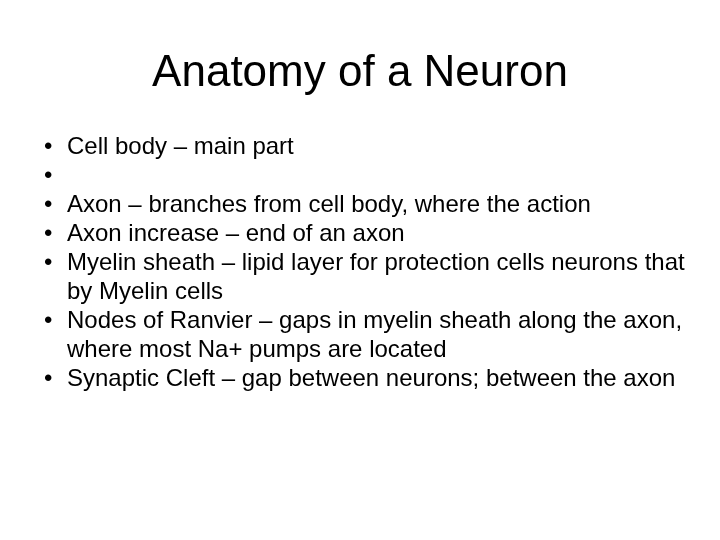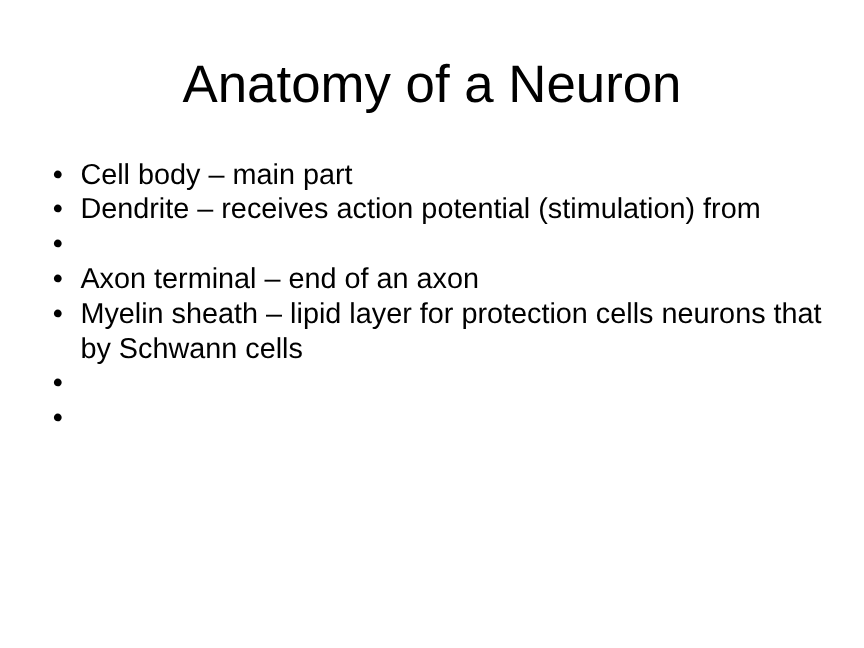--- a/index.html
+++ b/index.html
@@ -65,51 +65,54 @@
     <div class="bullet-row">
       <div class="marker">•</div>
       <div class="lines">
         <div class="line">Cell body – main part</div>
       </div>
     </div>
 
     <div class="bullet-row">
       <div class="marker">•</div>
       <div class="lines">
-        <div class="line">Dendrite – receives action potential (stimulation) from</div>
       </div>
     </div>
 
     <div class="bullet-row">
       <div class="marker">•</div>
       <div class="lines">
+        <div class="line">Axon – branches from cell body, where the action</div>
       </div>
     </div>
 
     <div class="bullet-row">
       <div class="marker">•</div>
       <div class="lines">
-        <div class="line">Axon terminal – end of an axon</div>
+        <div class="line">Axon increase – end of an axon</div>
       </div>
     </div>
 
     <div class="bullet-row">
       <div class="marker">•</div>
       <div class="lines">
         <div class="line">Myelin sheath – lipid layer for protection cells neurons that</div>
-        <div class="line">by Schwann cells</div>
+        <div class="line">by Myelin cells</div>
       </div>
     </div>
 
     <div class="bullet-row">
       <div class="marker">•</div>
       <div class="lines">
+        <div class="line">Nodes of Ranvier – gaps in myelin sheath along the axon,</div>
+        <div class="line">where most Na+ pumps are located</div>
       </div>
     </div>
 
     <div class="bullet-row">
       <div class="marker">•</div>
       <div class="lines">
+        <div class="line">Synaptic Cleft – gap between neurons; between the axon</div>
       </div>
     </div>
 
   </div>
 </div>
 
 </body></html>

